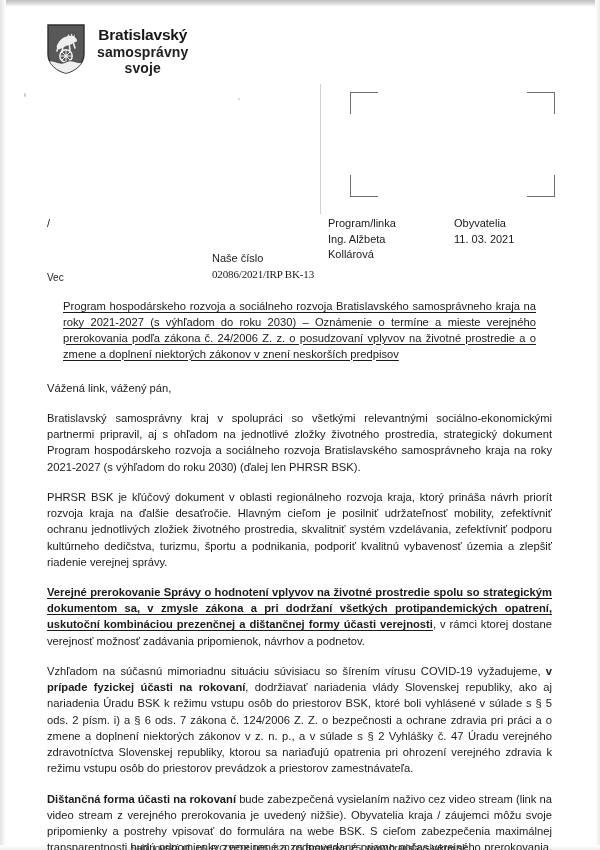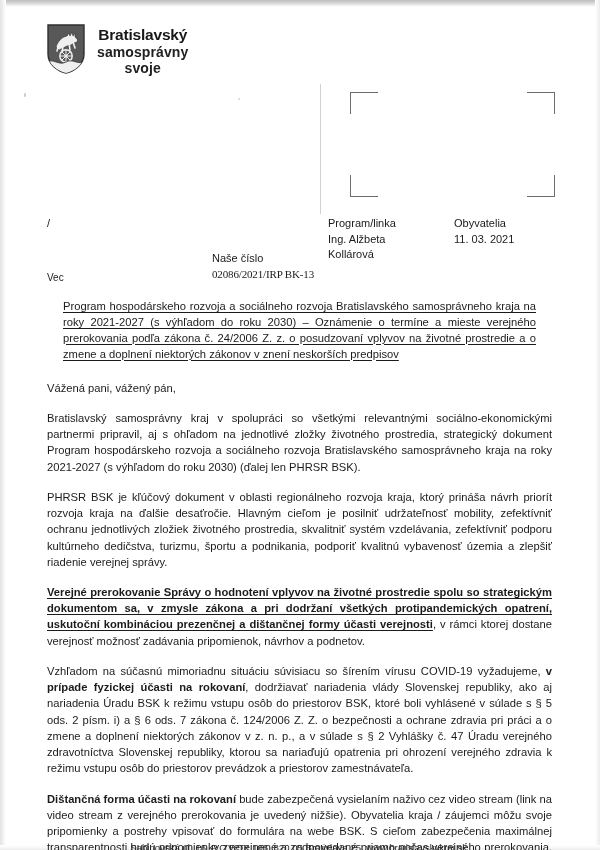--- a/index.html
+++ b/index.html
@@ -163,21 +163,21 @@
     <span class="lbl">Obyvatelia</span>
     <span class="val">11. 03. 2021</span>
   </div>
 </div>
 
 <div class="body-area">
 
   <p class="subject-label">Vec</p>
   <p class="subject">Program hospodárskeho rozvoja a sociálneho rozvoja Bratislavského samosprávneho kraja na roky 2021-2027 (s výhľadom do roku 2030) – Oznámenie o termíne a mieste verejného prerokovania podľa zákona č. 24/2006 Z. z. o posudzovaní vplyvov na životné prostredie a o zmene a doplnení niektorých zákonov v znení neskorších predpisov</p>
 
-  <p class="para first">Vážená pani, vážený pán,</p>
+  <p class="para first">Vážená link, vážený pán,</p>
 
   <p class="para">Bratislavský samosprávny kraj v spolupráci so všetkými relevantnými sociálno-ekonomickými partnermi pripravil, aj s ohľadom na jednotlivé zložky životného prostredia, strategický dokument Program hospodárskeho rozvoja a sociálneho rozvoja Bratislavského samosprávneho kraja na roky 2021-2027 (s výhľadom do roku 2030) (ďalej len PHRSR BSK).</p>
 
   <p class="para">PHRSR BSK je kľúčový dokument v oblasti regionálneho rozvoja kraja, ktorý prináša návrh priorít rozvoja kraja na ďalšie desaťročie. Hlavným cieľom je posilniť udržateľnosť mobility, zefektívniť ochranu jednotlivých zložiek životného prostredia, skvalitniť systém vzdelávania, zefektívniť podporu kultúrneho dedičstva, turizmu, športu a podnikania, podporiť kvalitnú vybavenosť územia a zlepšiť riadenie verejnej správy.</p>
 
   <p class="para"><span class="bu">Verejné prerokovanie Správy o hodnotení vplyvov na životné prostredie spolu so strategickým dokumentom sa, v zmysle zákona a pri dodržaní všetkých protipandemických opatrení, uskutoční kombináciou prezenčnej a dištančnej formy účasti verejnosti</span><span>, v rámci ktorej dostane verejnosť možnosť zadávania pripomienok, návrhov a podnetov.</span></p>
 
   <p class="para"><span>Vzhľadom na súčasnú mimoriadnu situáciu súvisiacu so šírením vírusu COVID-19 vyžadujeme, </span><span class="b">v prípade fyzickej účasti na rokovaní</span><span>, dodržiavať nariadenia vlády Slovenskej republiky, ako aj nariadenia Úradu BSK k režimu vstupu osôb do priestorov BSK, ktoré boli vyhlásené v súlade s § 5 ods. 2 písm. i) a § 6 ods. 7 zákona č. 124/2006 Z. Z. o bezpečnosti a ochrane zdravia pri práci a o zmene a doplnení niektorých zákonov v z. n. p., a v súlade s § 2 Vyhlášky č. 47 Úradu verejného zdravotníctva Slovenskej republiky, ktorou sa nariaďujú opatrenia pri ohrození verejného zdravia k režimu vstupu osôb do priestorov prevádzok a priestorov zamestnávateľa.</span></p>
 
   <p class="para"><span class="b">Dištančná forma účasti na rokovaní</span><span> bude zabezpečená vysielaním naživo cez video stream (link na video stream z verejného prerokovania je uvedený nižšie). Obyvatelia kraja / záujemci môžu svoje pripomienky a postrehy vpisovať do formulára na webe BSK. S cieľom zabezpečenia maximálnej transparentnosti budú pripomienky zverejnené a zodpovedané priamo počas verejného prerokovania, popr. následne písomne.</span></p>

